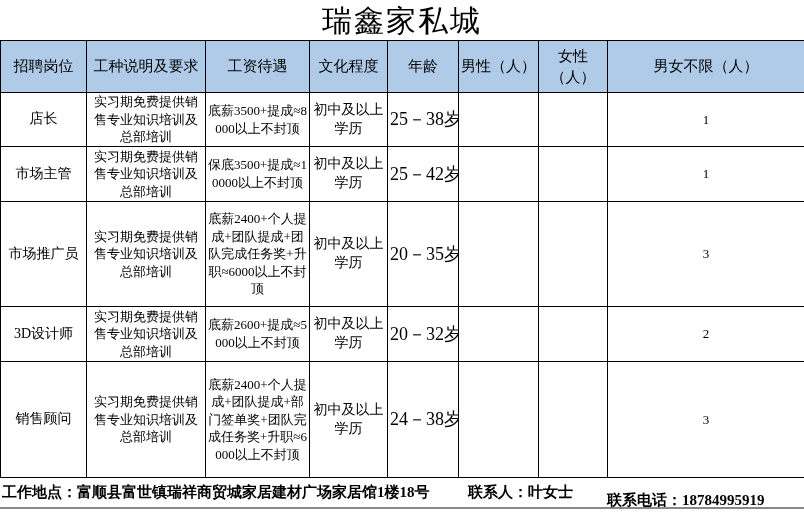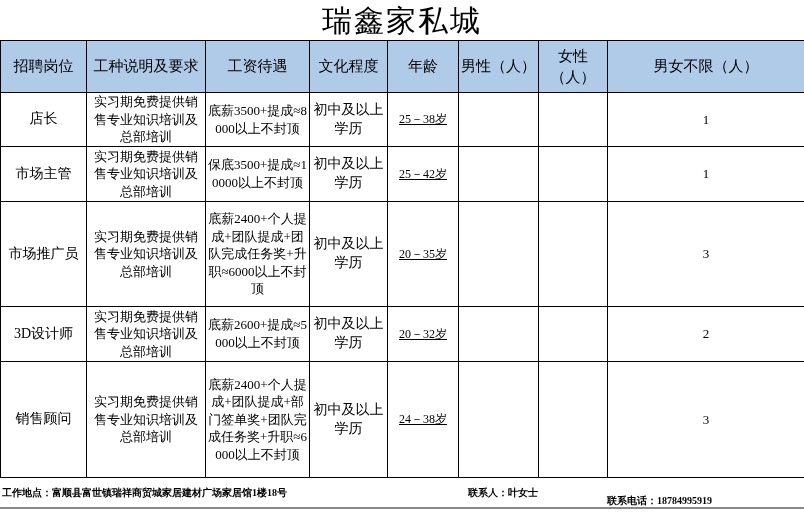--- a/index.html
+++ b/index.html
@@ -48,28 +48,28 @@
   }
   tr.r0 { height: 54px; }
   tr.r1 { height: 55px; }
   tr.r2 { height: 105px; }
   tr.r3 { height: 55px; }
   tr.r4 { height: 116px; }
   td.pos   { font-size: 14px; margin-left: 28px; }
   td.desc  { font-size: 13px; margin-left: 21px; }
   td.sal   { font-size: 13px; margin-top: 16px; }
   td.edu   { font-size: 14px; }
-  td.age   { font-size: 12px; white-space: nowrap; text-decoration: underline; }
+  td.age   { font-size: 18px; white-space: nowrap; }
   td.cnt   { font-size: 13px; }
   .footer {
     position: relative;
     height: 29px;
     line-height: 29px;
     font-weight: bold;
-    font-size: 10px;
+    font-size: 15px;
     border-bottom: 2px solid #888888;
     white-space: nowrap;
   }
   .footer .loc   { position: absolute; left: 2px;   top: 0; }
   .footer .name  { position: absolute; left: 468px; top: 0; }
   .footer .phone { position: absolute; left: 607px; top: 8px; }
 </style>
 </head>
 <body>
 

